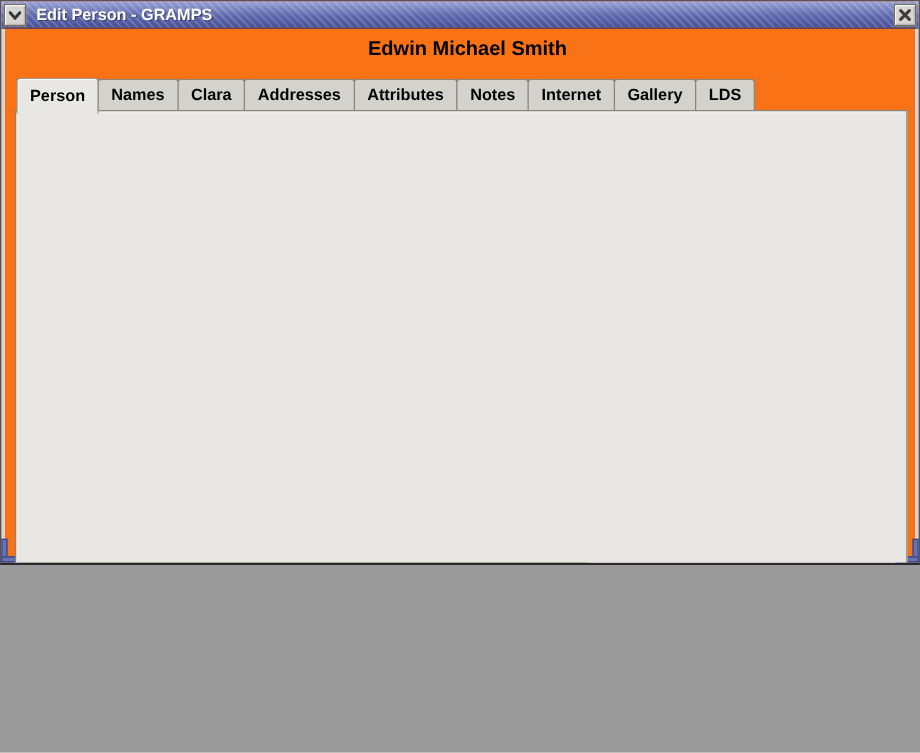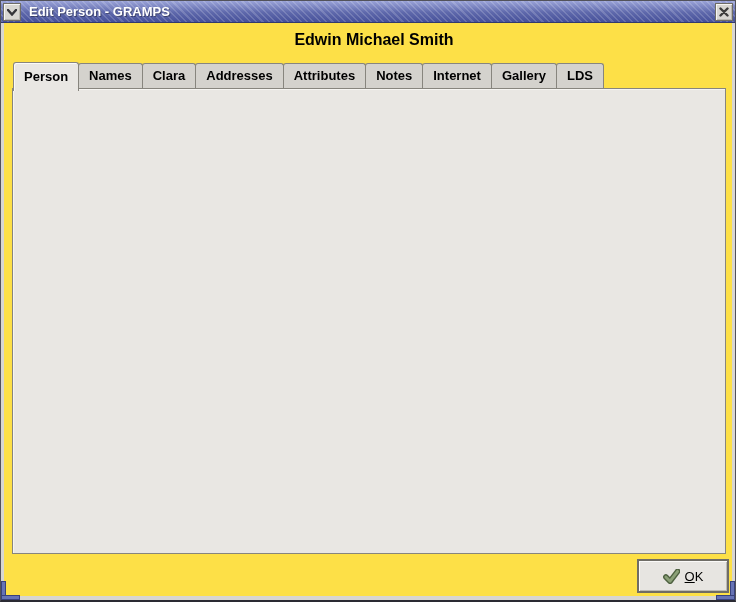--- a/index.html
+++ b/index.html
@@ -1,19 +1,19 @@
 <!DOCTYPE html>
 <html><head>
 <meta charset="utf-8">
 <style>
   html,body{margin:0;padding:0;background:#9a9a9a;}
   *{box-sizing:border-box;}
   .window{
-    position:relative;width:736px;height:602px;
-    background:#fde047;
+    position:relative;width:736px;height:452px;
+    background:#f97316;
     border:1px solid #52525a;border-bottom:2px solid #2a2a33;
     box-shadow:inset 3px 0 0 #d8d6d2, inset -3px 0 0 #d8d6d2, inset 0 -4px 0 #d8d6d2;
     font-family:"Liberation Sans",sans-serif;font-size:13px;color:#000;
     overflow:hidden;
   }
   
   .titlebar{
     position:absolute;top:0;left:0;right:0;height:22px;
     background:
       repeating-linear-gradient(45deg, rgba(255,255,255,.16) 0 1.5px, rgba(0,0,0,0) 1.5px 4.5px),

